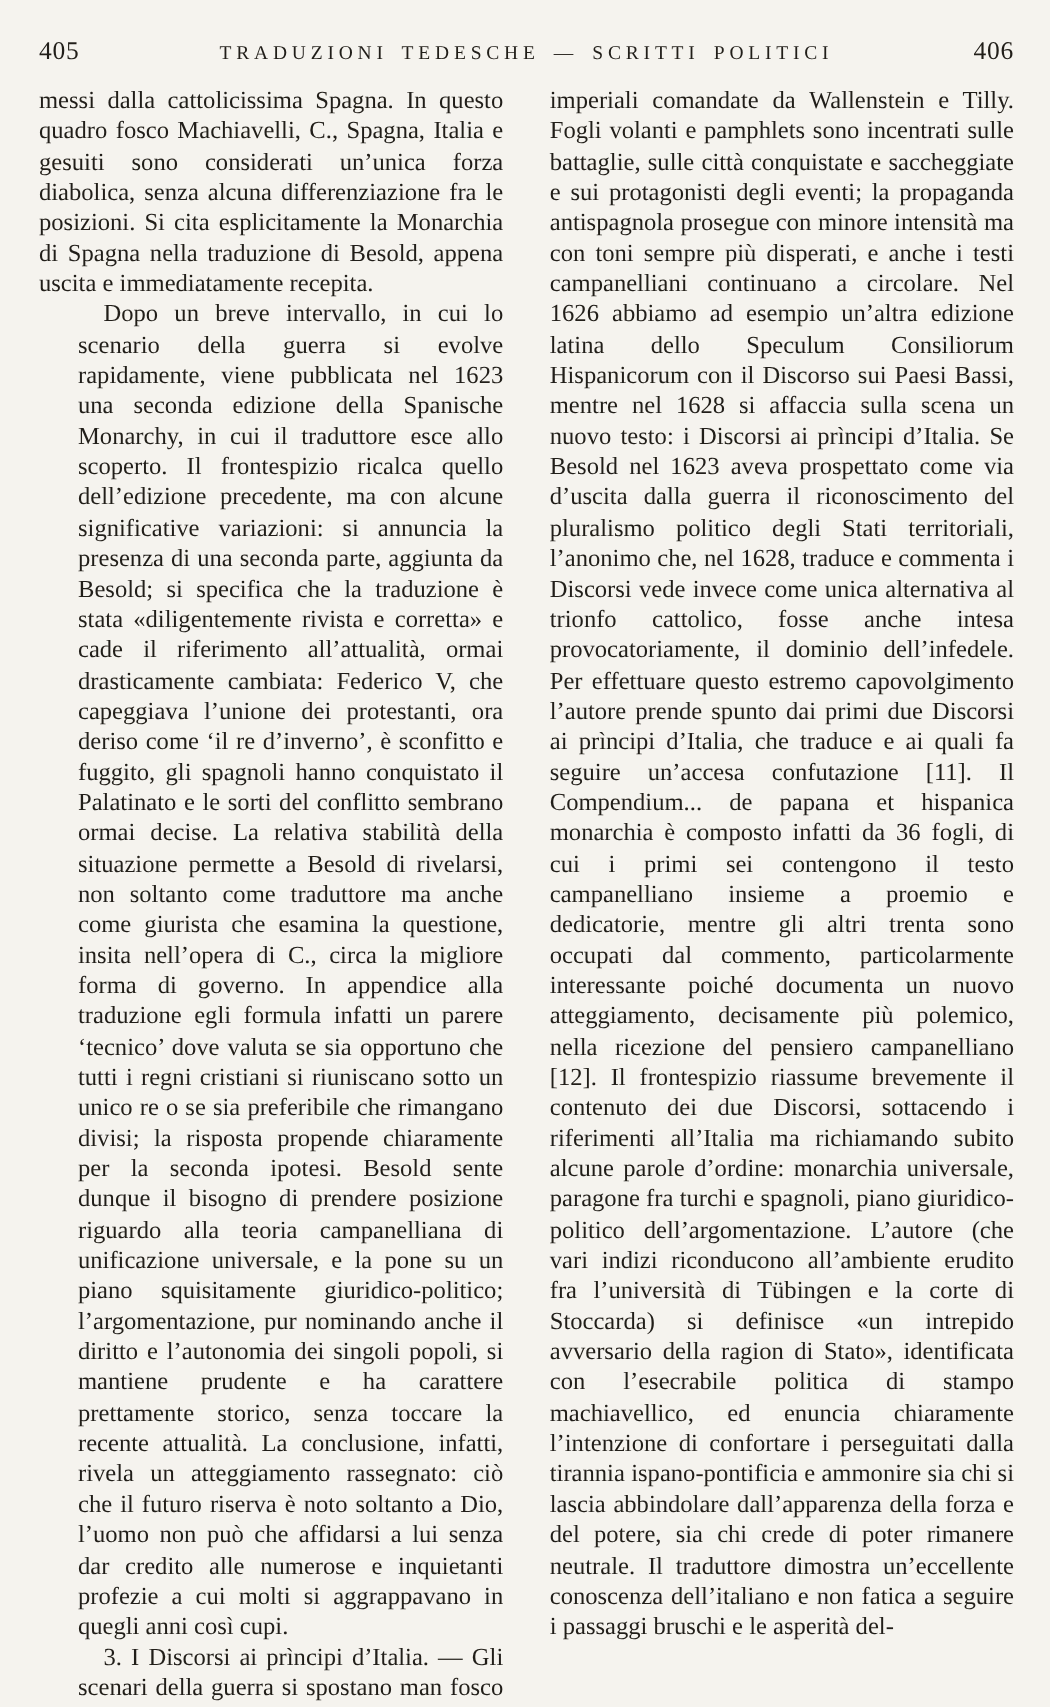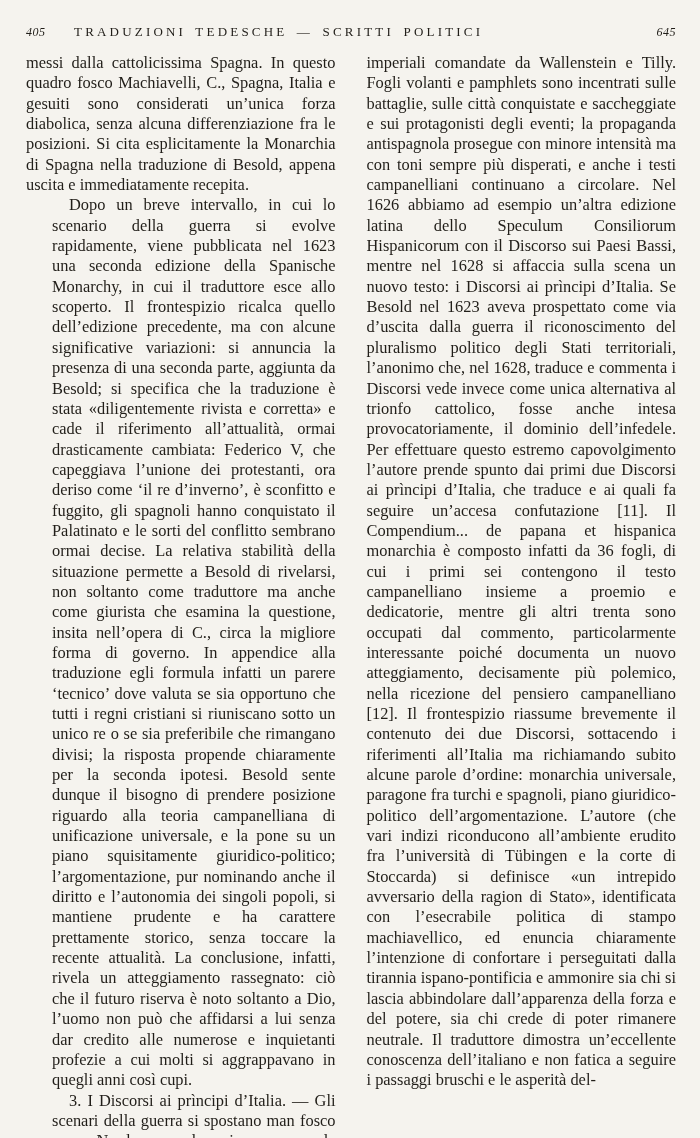--- a/index.html
+++ b/index.html
@@ -16,29 +16,28 @@
     padding: 24px 24px 0 26px;
     overflow: hidden;
   }
   .running-header {
     display: flex;
     align-items: baseline;
     justify-content: space-between;
     margin-bottom: 13px;
   }
   .page-num {
-    font-size: 12px;
+    font-size: 17px;
     letter-spacing: 0.5px;
     width: 48px;
-    font-style: italic;
   }
   .page-num.right { text-align: right; }
   .running-title {
     flex: 1;
-    text-align: left;
+    text-align: center;
     font-size: 13px;
     letter-spacing: 3.2px;
     word-spacing: 3px;
     white-space: nowrap;
   }
   .columns {
     display: flex;
     gap: 31px;
   }
   .col {
@@ -58,21 +57,21 @@
   }
   .it { }
 </style>
 </head>
 <body style="background: rgb(245, 243, 238);">
 
 <div class="page" style="color: rgb(33, 30, 25);">
   <div class="running-header">
     <span class="page-num">405</span>
     <span class="running-title">TRADUZIONI TEDESCHE — SCRITTI POLITICI</span>
-    <span class="page-num right">645</span>
+    <span class="page-num right">406</span>
   </div>
   <div class="columns">
     <div class="col">
         <p><span>messi dalla cattolicissima Spagna. In questo quadro fosco Machiavelli, C., Spagna, Italia e gesuiti sono considerati un’unica forza diabolica, senza alcuna differenziazione fra le posizioni. Si cita esplicitamente la </span><span class="it">Monarchia di Spagna</span><span> nella traduzione di Besold, appena uscita e immediatamente recepita.</span></p>
         <p class="indent"><span>Dopo un breve intervallo, in cui lo scenario della guerra si evolve rapidamente, viene pubblicata nel 1623 una seconda edizione della </span><span class="it">Spanische Monarchy</span><span>, in cui il traduttore esce allo scoperto. Il frontespizio ricalca quello dell’edizione precedente, ma con alcune significative variazioni: si annuncia la presenza di una seconda parte, aggiunta da Besold; si specifica che la traduzione è stata «diligentemente rivista e corretta» e cade il riferimento all’attualità, ormai drasticamente cambiata: Federico V, che capeggiava l’unione dei protestanti, ora deriso come ‘il re d’inverno’, è sconfitto e fuggito, gli spagnoli hanno conquistato il Palatinato e le sorti del conflitto sembrano ormai decise. La relativa stabilità della situazione permette a Besold di rivelarsi, non soltanto come traduttore ma anche come giurista che esamina la questione, insita nell’opera di C., circa la migliore forma di governo. In appendice alla traduzione egli formula infatti un parere ‘tecnico’ dove valuta se sia opportuno che tutti i regni cristiani si riuniscano sotto un unico re o se sia preferibile che rimangano divisi; la risposta propende chiaramente per la seconda ipotesi. Besold sente dunque il bisogno di prendere posizione riguardo alla teoria campanelliana di unificazione universale, e la pone su un piano squisitamente giuridico-politico; l’argomentazione, pur nominando anche il diritto e l’autonomia dei singoli popoli, si mantiene prudente e ha carattere prettamente storico, senza toccare la recente attualità. La conclusione, infatti, rivela un atteggiamento rassegnato: ciò che il futuro riserva è noto soltanto a Dio, l’uomo non può che affidarsi a lui senza dar credito alle numerose e inquietanti profezie a cui molti si aggrappavano in quegli anni così cupi.</span></p>
         <p class="indent"><span>3. </span><span class="it">I</span><span> Discorsi ai prìncipi d’Italia. — Gli scenari della guerra si spostano man fosco verso Nord, ma vedono imperversare le armate</span></p>
       </div>
     <div class="col">
         <p><span>imperiali comandate da Wallenstein e Tilly. Fogli volanti e </span><span class="it">pamphlets</span><span> sono incentrati sulle battaglie, sulle città conquistate e saccheggiate e sui protagonisti degli eventi; la propaganda antispagnola prosegue con minore intensità ma con toni sempre più disperati, e anche i testi campanelliani continuano a circolare. Nel 1626 abbiamo ad esempio un’altra edizione latina dello </span><span class="it">Speculum Consiliorum Hispanicorum</span><span> con il </span><span class="it">Discorso sui Paesi Bassi</span><span>, mentre nel 1628 si affaccia sulla scena un nuovo testo: i </span><span class="it">Discorsi ai prìncipi d’Italia</span><span>. Se Besold nel 1623 aveva prospettato come via d’uscita dalla guerra il riconoscimento del pluralismo politico degli Stati territoriali, l’anonimo che, nel 1628, traduce e commenta i </span><span class="it">Discorsi</span><span> vede invece come unica alternativa al trionfo cattolico, fosse anche intesa provocatoriamente, il dominio dell’infedele. Per effettuare questo estremo capovolgimento l’autore prende spunto dai primi due </span><span class="it">Discorsi ai prìncipi d’Italia</span><span>, che traduce e ai quali fa seguire un’accesa confutazione [11]. Il </span><span class="it">Compendium... de papana et hispanica monarchia</span><span> è composto infatti da 36 fogli, di cui i primi sei contengono il testo campanelliano insieme a proemio e dedicatorie, mentre gli altri trenta sono occupati dal commento, particolarmente interessante poiché documenta un nuovo atteggiamento, decisamente più polemico, nella ricezione del pensiero campanelliano [12]. Il frontespizio riassume brevemente il contenuto dei due </span><span class="it">Discorsi</span><span>, sottacendo i riferimenti all’Italia ma richiamando subito alcune parole d’ordine: monarchia universale, paragone fra turchi e spagnoli, piano giuridico-politico dell’argomentazione. L’autore (che vari indizi riconducono all’ambiente erudito fra l’università di Tübingen e la corte di Stoccarda) si definisce «un intrepido avversario della ragion di Stato», identificata con l’esecrabile politica di stampo machiavellico, ed enuncia chiaramente l’intenzione di confortare i perseguitati dalla tirannia ispano-pontificia e ammonire sia chi si lascia abbindolare dall’apparenza della forza e del potere, sia chi crede di poter rimanere neutrale. Il traduttore dimostra un’eccellente conoscenza dell’italiano e non fatica a seguire i passaggi bruschi e le asperità del-</span></p>
       </div>

